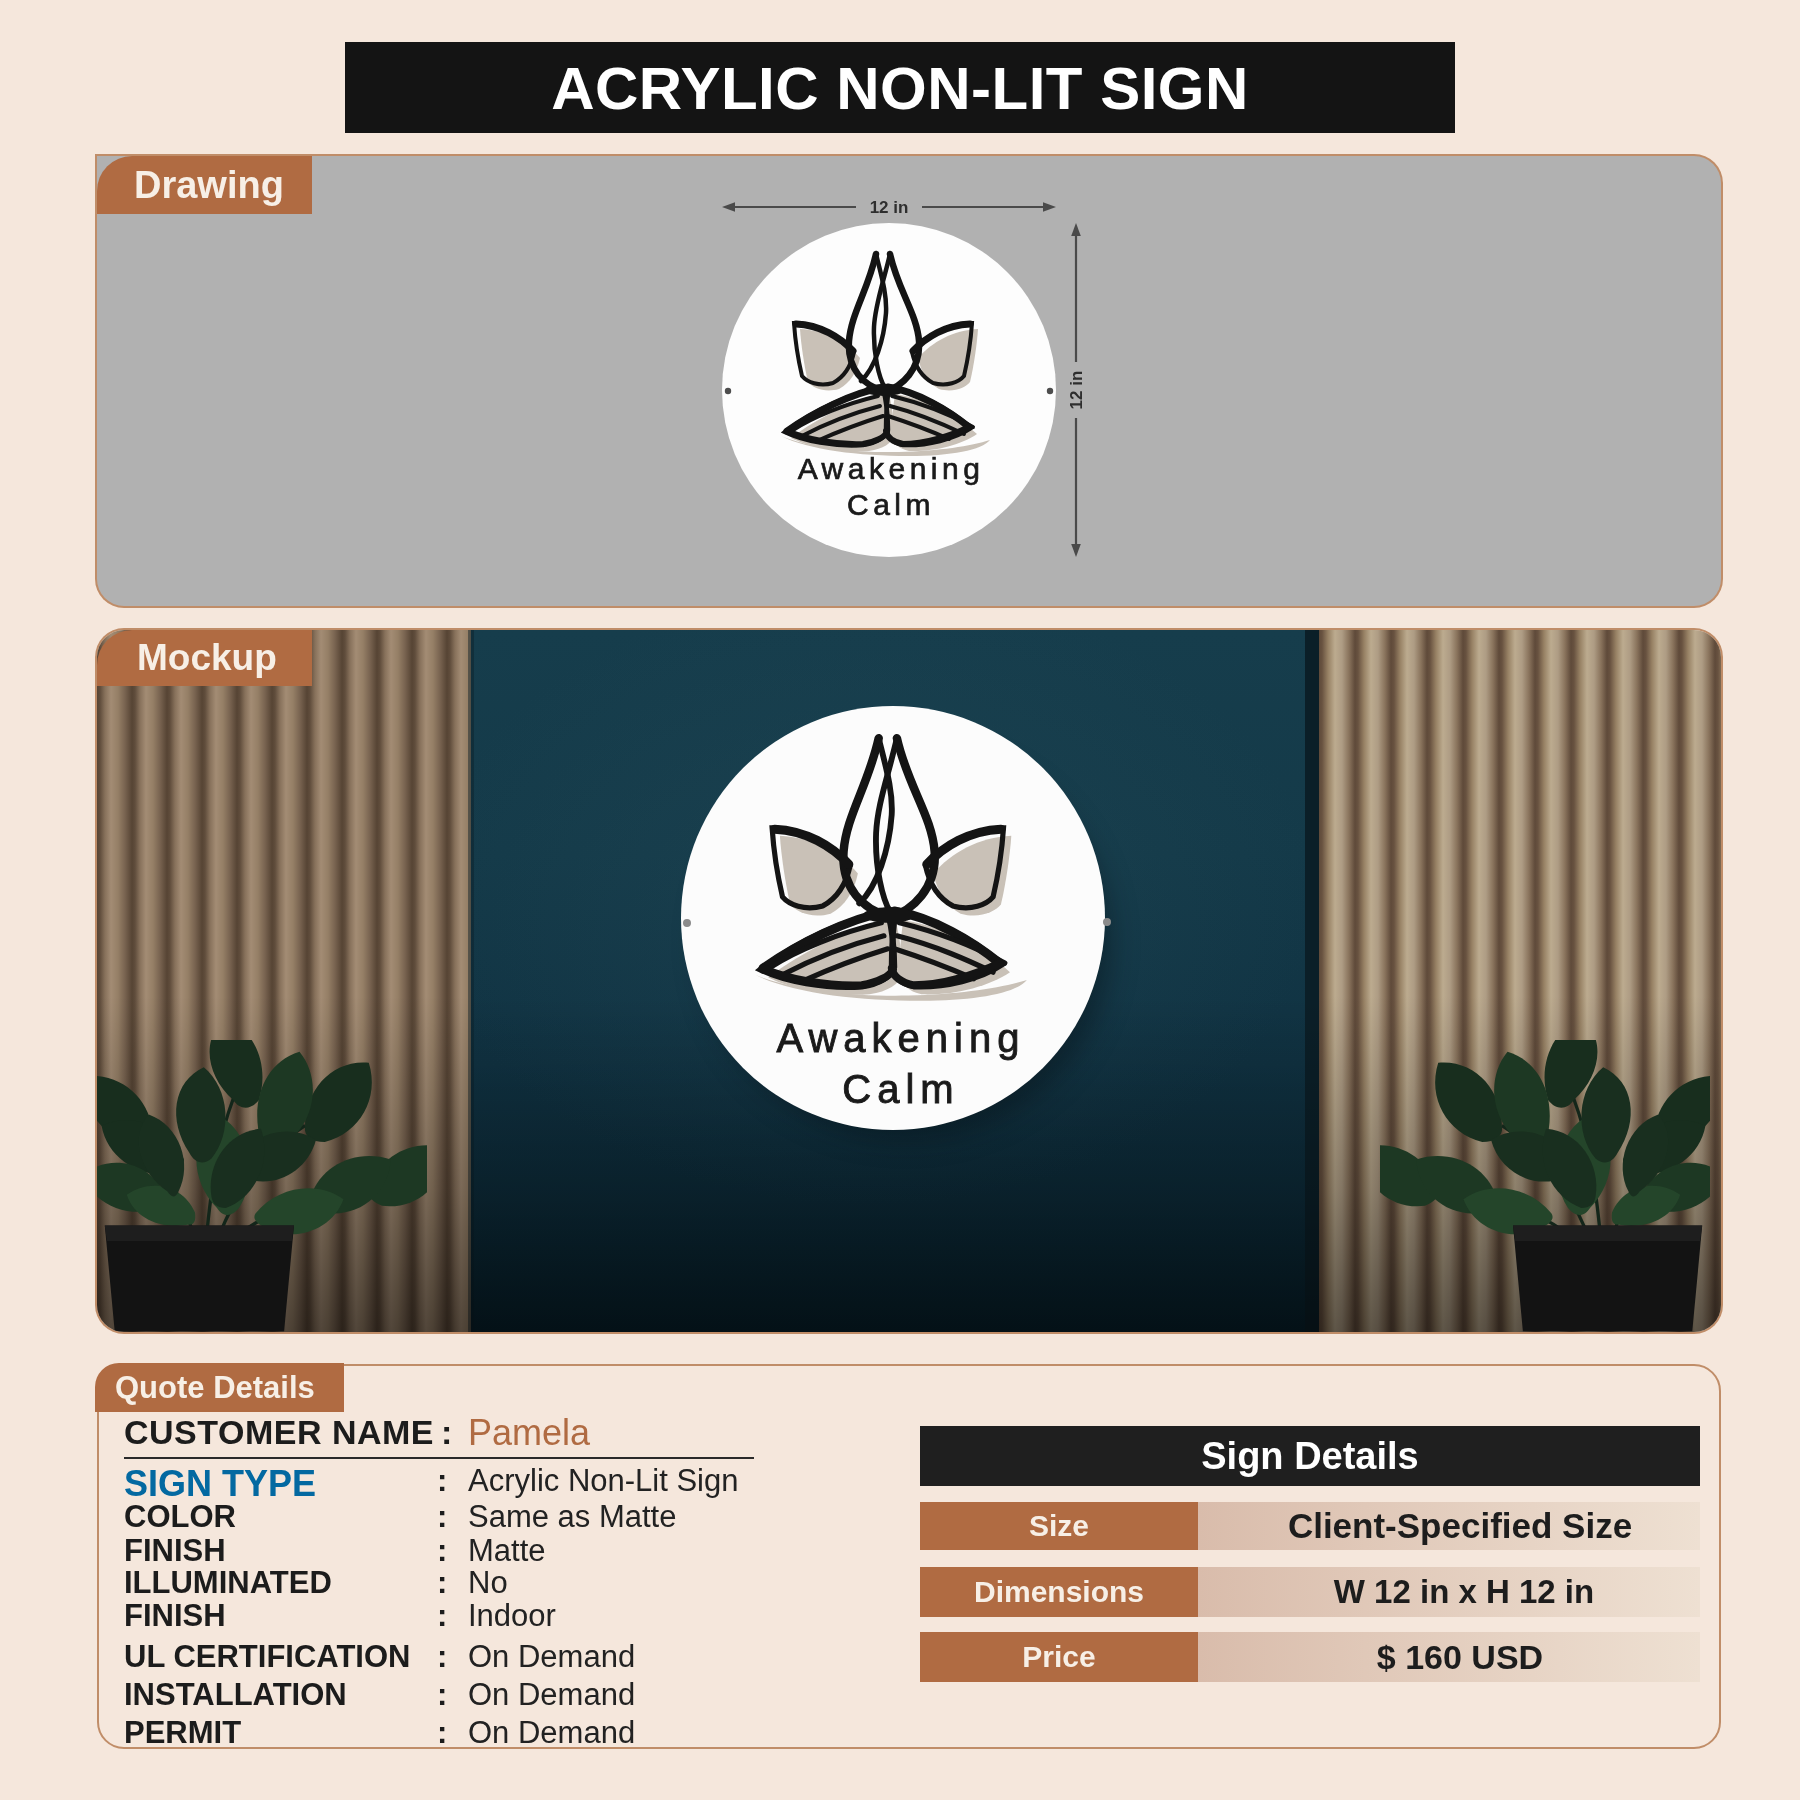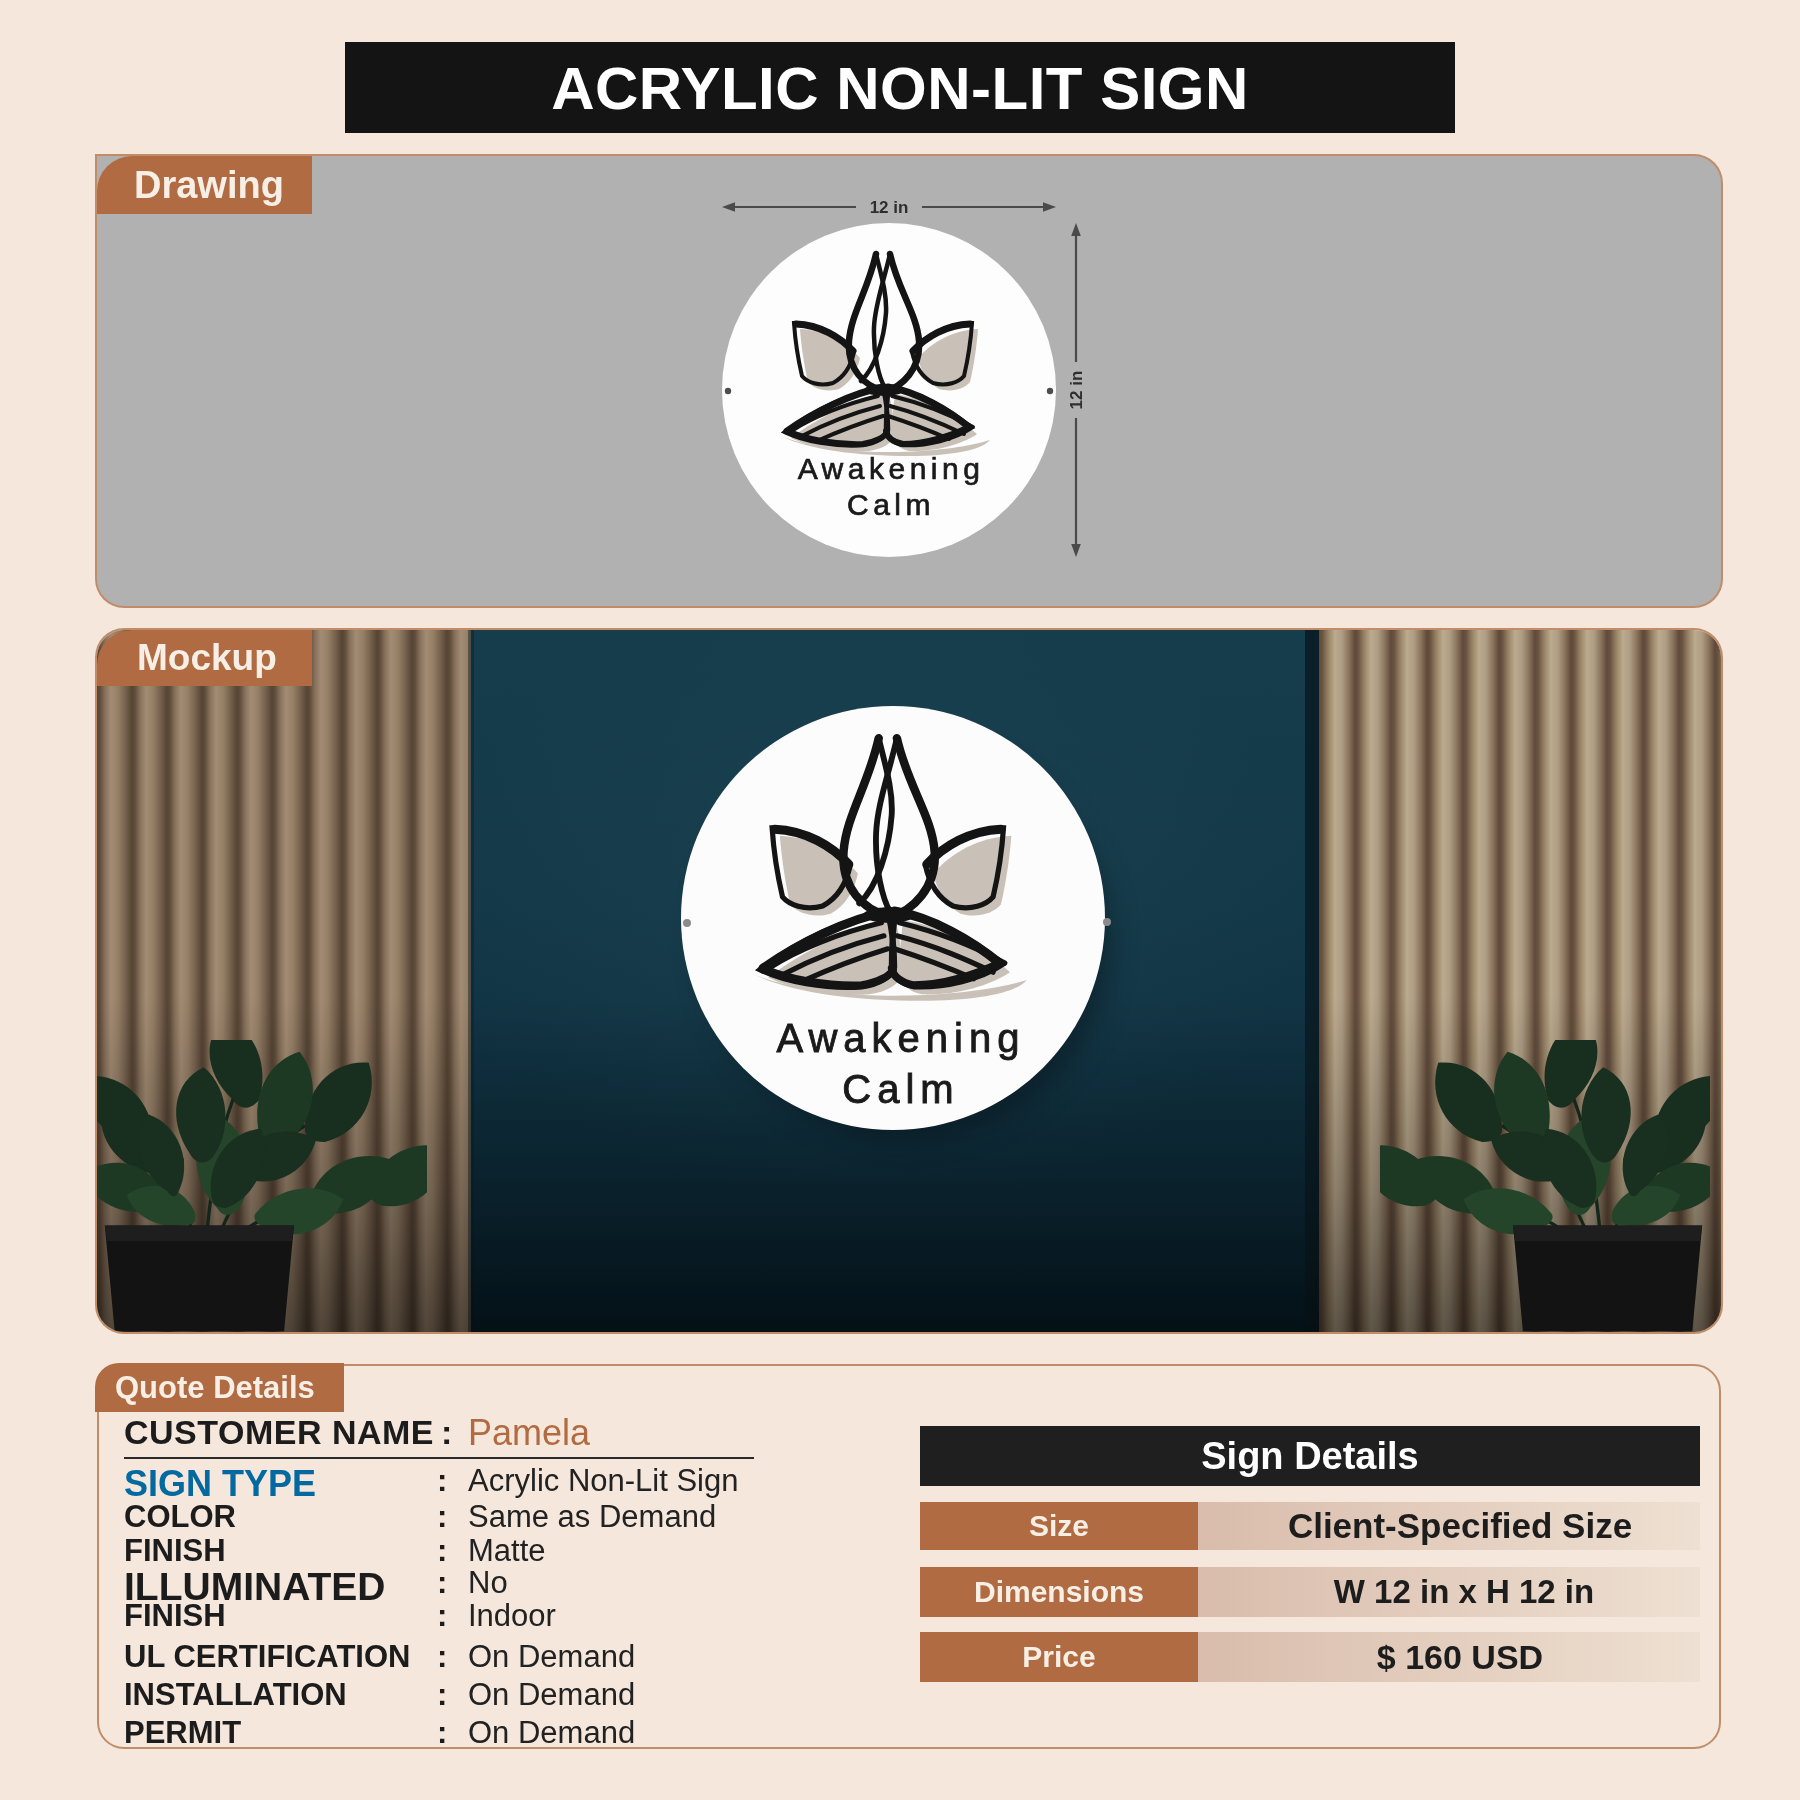--- a/index.html
+++ b/index.html
@@ -176,42 +176,42 @@
 <div class="abs" style="left:468px;top:1412px;font-size:36px;color:#b06b42;">Pamela</div>
 
 <div class="abs" style="left:124px;top:1457px;width:630px;height:2px;background:#2a2a2a;"></div>
 
 <div class="abs" style="left:124px;top:1463px;font-size:36px;font-weight:700;color:#0369a1;">SIGN TYPE</div>
 
 <div class="abs" style="left:124px;top:1499px;font-size:31px;font-weight:700;color:#1c1c1c;">COLOR</div>
 
 <div class="abs" style="left:124px;top:1533px;font-size:31px;font-weight:700;color:#1c1c1c;">FINISH</div>
 
-<div class="abs" style="left:124px;top:1565px;font-size:39px;font-weight:700;color:#1c1c1c;">ILLUMINATED</div>
+<div class="abs" style="left:124px;top:1565px;font-size:31px;font-weight:700;color:#1c1c1c;">ILLUMINATED</div>
 
 <div class="abs" style="left:124px;top:1598px;font-size:31px;font-weight:700;color:#1c1c1c;">FINISH</div>
 
 <div class="abs" style="left:124px;top:1639px;font-size:31px;font-weight:700;color:#1c1c1c;">UL CERTIFICATION</div>
 
 <div class="abs" style="left:124px;top:1677px;font-size:31px;font-weight:700;color:#1c1c1c;">INSTALLATION</div>
 
 <div class="abs" style="left:124px;top:1715px;font-size:31px;font-weight:700;color:#1c1c1c;">PERMIT</div>
 
 <div class="abs" style="left:437px;top:1463px;font-size:31px;font-weight:700;color:#1c1c1c;">:</div>
 <div class="abs" style="left:437px;top:1499px;font-size:31px;font-weight:700;color:#1c1c1c;">:</div>
 <div class="abs" style="left:437px;top:1533px;font-size:31px;font-weight:700;color:#1c1c1c;">:</div>
 <div class="abs" style="left:437px;top:1565px;font-size:31px;font-weight:700;color:#1c1c1c;">:</div>
 <div class="abs" style="left:437px;top:1598px;font-size:31px;font-weight:700;color:#1c1c1c;">:</div>
 <div class="abs" style="left:437px;top:1639px;font-size:31px;font-weight:700;color:#1c1c1c;">:</div>
 <div class="abs" style="left:437px;top:1677px;font-size:31px;font-weight:700;color:#1c1c1c;">:</div>
 <div class="abs" style="left:437px;top:1715px;font-size:31px;font-weight:700;color:#1c1c1c;">:</div>
 
 <div class="abs" style="left:468px;top:1463px;font-size:31px;color:#222;">Acrylic Non-Lit Sign</div>
 
-<div class="abs" style="left:468px;top:1499px;font-size:31px;color:#222;">Same as Demand</div>
+<div class="abs" style="left:468px;top:1499px;font-size:31px;color:#222;">Same as Matte</div>
 
 <div class="abs" style="left:468px;top:1533px;font-size:31px;color:#222;">Matte</div>
 
 <div class="abs" style="left:468px;top:1565px;font-size:31px;color:#222;">No</div>
 
 <div class="abs" style="left:468px;top:1598px;font-size:31px;color:#222;">Indoor</div>
 
 <div class="abs" style="left:468px;top:1639px;font-size:31px;color:#222;">On Demand</div>
 
 <div class="abs" style="left:468px;top:1677px;font-size:31px;color:#222;">On Demand</div>

